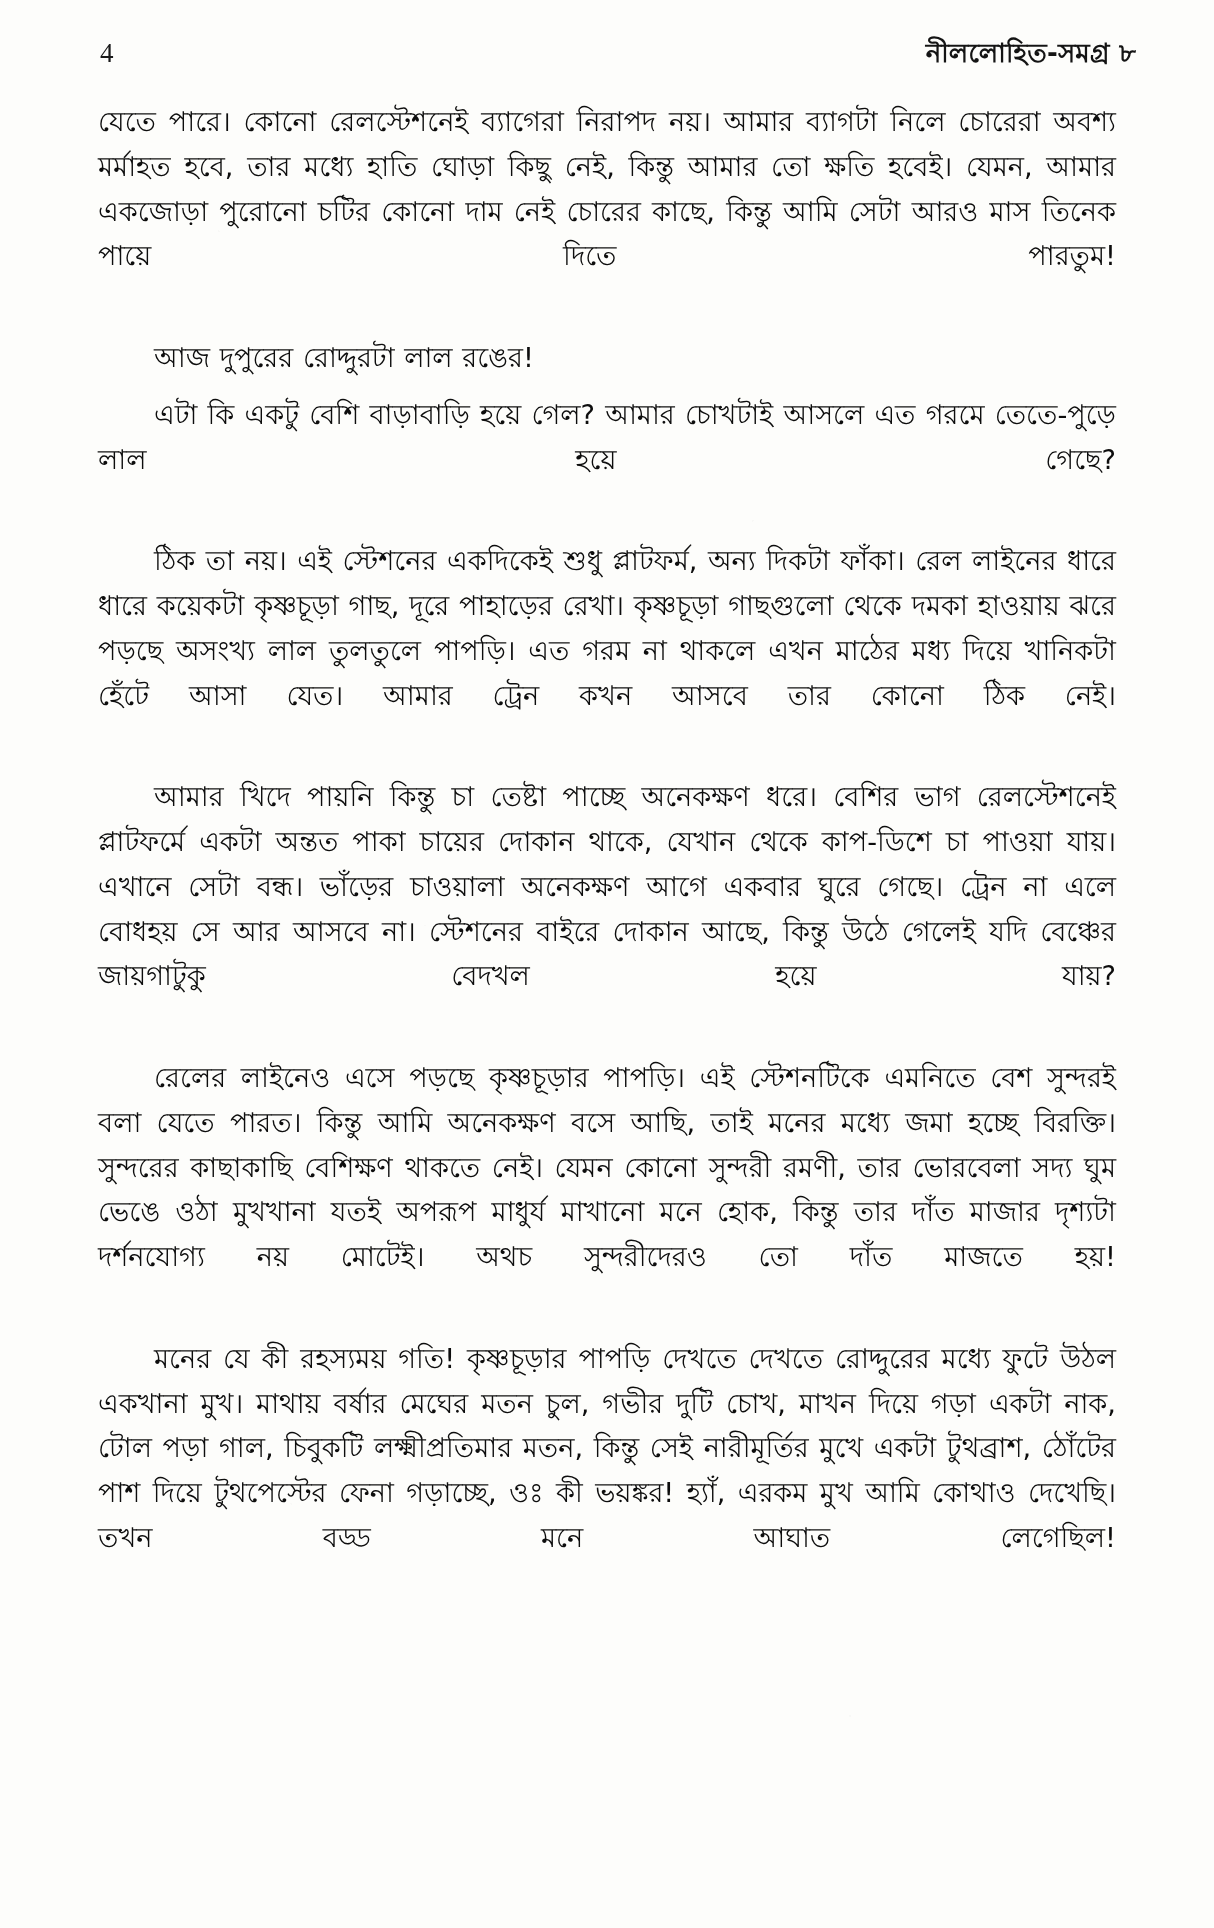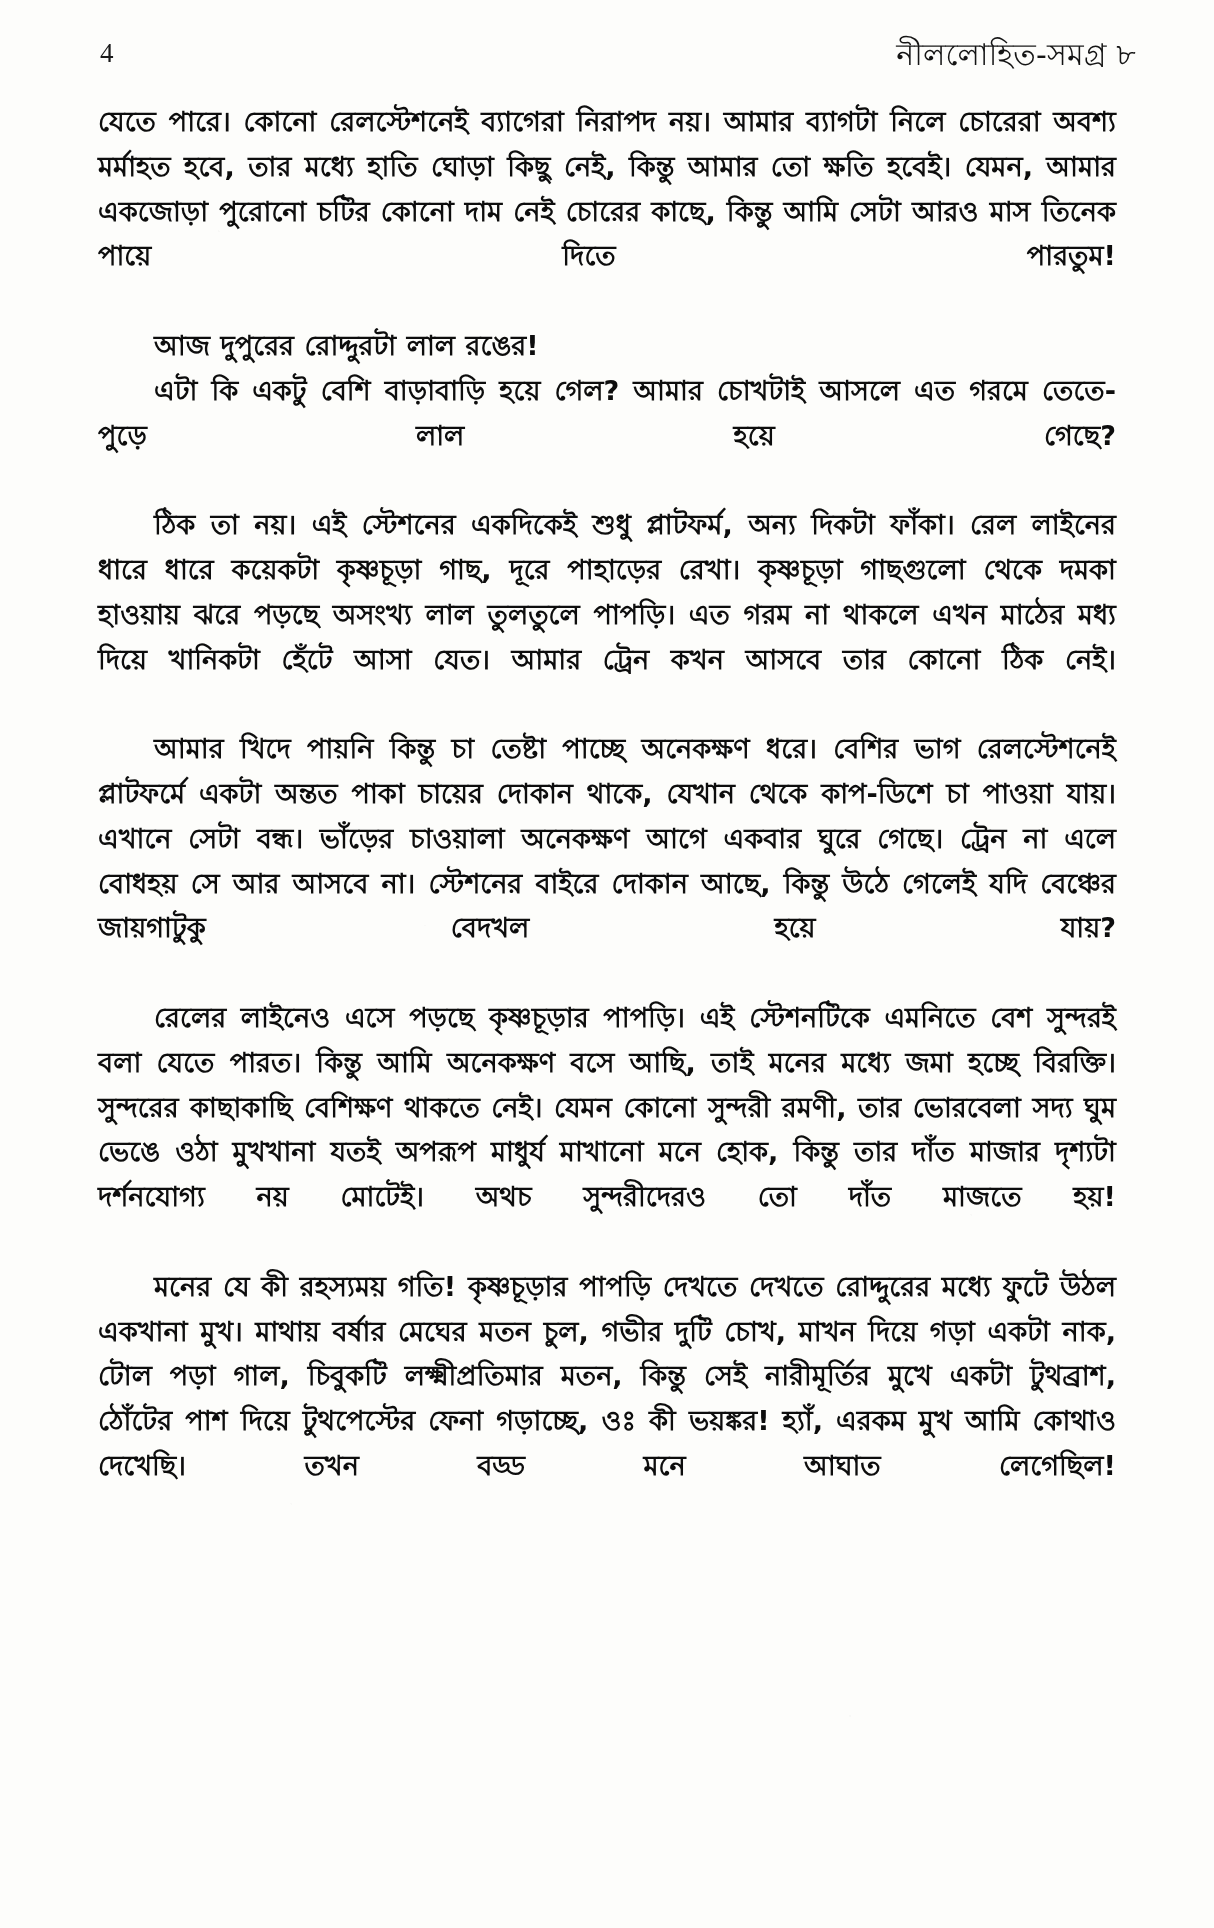--- a/index.html
+++ b/index.html
@@ -40,50 +40,50 @@
   .folio {
     font-family: "Liberation Serif", "DejaVu Serif", serif;
     font-size: 27px;
     color: #1a1a1a;
     line-height: 1;
     letter-spacing: 0.5px;
   }
 
   .running-title {
     font-family: "DejaVu Sans", "Liberation Sans", sans-serif;
-    font-size: 30px;
-    font-weight: 400;
+    font-size: 26px;
+    font-weight: 700;
     color: #141414;
     line-height: 1;
     white-space: nowrap;
     letter-spacing: 0.2px;
   }
 
   .body-text {
     position: absolute;
     top: 100px;
     left: 98px;
     width: 1018px;
   }
 
   .para {
     font-family: "DejaVu Sans", "Liberation Sans", sans-serif;
     font-size: 27.2px;
-    font-weight: 700;
+    font-weight: 400;
     color: #0d0d0d;
     line-height: 44.8px;
     text-align: justify;
     text-justify: inter-word;
     margin: 0;
     word-spacing: 1px;
     -webkit-font-smoothing: none;
   }
 
   .para + .para {
-    margin-top: 0;
+    margin-top: 12px;
   }
 
   .para.indent {
     text-indent: 56px;
   }
 
   
   .para::after {
     content: "";
     display: inline-block;

